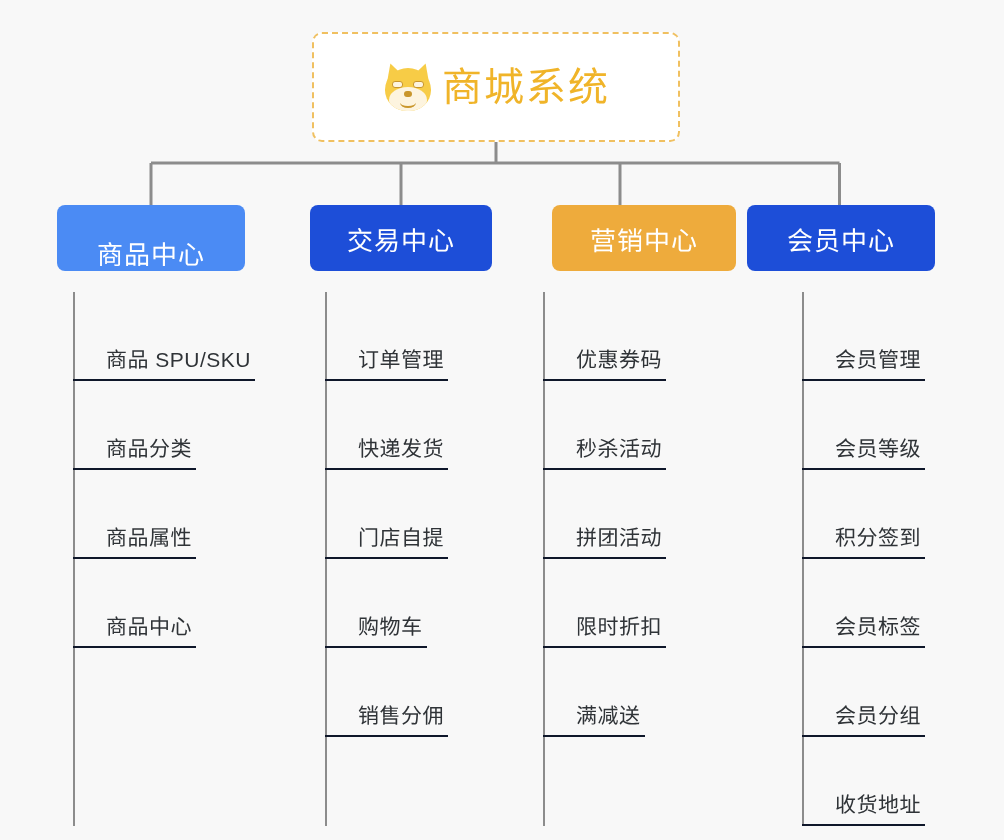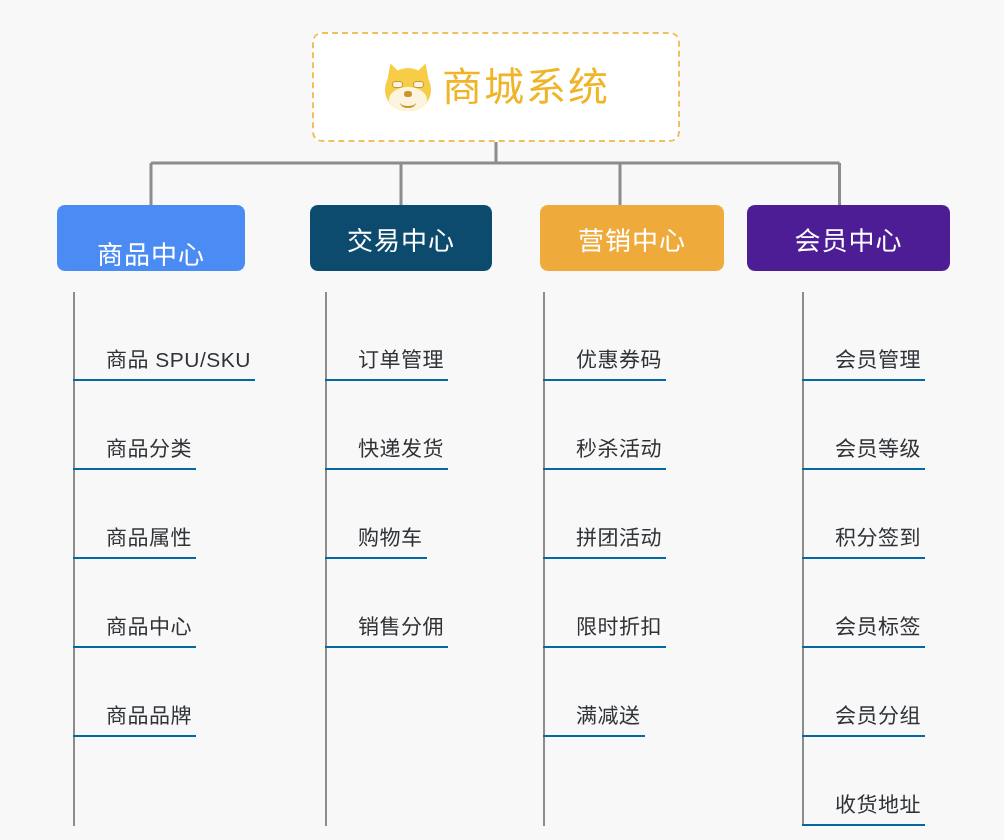--- a/index.html
+++ b/index.html
@@ -157,21 +157,21 @@
     box-sizing: border-box;
     display: flex;
     align-items: flex-end;
   }
   .leaf-label {
     display: inline-block;
     padding: 0 4px 6px 33px;
     font-size: 21px;
     color: #2f3337;
     white-space: nowrap;
-    border-bottom: 2px solid #0369a1;
+    border-bottom: 2px solid #0f172a;
     letter-spacing: 0.5px;
   }
   
   .leaf-spine {
     position: absolute;
     left: 0;
     top: 0;
     width: 2px;
     background: #8c8c8c;
   }
@@ -218,64 +218,64 @@
         </div>
         <div class="leaf-item">
           <span class="leaf-label">商品分类</span>
         </div>
         <div class="leaf-item">
           <span class="leaf-label">商品属性</span>
         </div>
         <div class="leaf-item">
           <span class="leaf-label">商品中心</span>
         </div>
-        <div class="leaf-item">
-          <span class="leaf-label">商品品牌</span>
-        </div>
-      </div>
-      <div class="cat-box" style="left: 310px; width: 182px; background: #0c4a6e;">
+      </div>
+      <div class="cat-box" style="left: 310px; width: 182px; background: #1d4ed8;">
         <span>交易中心</span>
       </div>
       <div class="leaf-col" style="left: 325px;">
         <div class="leaf-spine" style="height: 534px;"></div>
         <div class="leaf-item">
           <span class="leaf-label">订单管理</span>
         </div>
         <div class="leaf-item">
           <span class="leaf-label">快递发货</span>
         </div>
         <div class="leaf-item">
+          <span class="leaf-label">门店自提</span>
+        </div>
+        <div class="leaf-item">
           <span class="leaf-label">购物车</span>
         </div>
         <div class="leaf-item">
           <span class="leaf-label">销售分佣</span>
         </div>
       </div>
-      <div class="cat-box" style="left: 540px; width: 184px; background: rgb(238, 171, 60);">
+      <div class="cat-box" style="left: 552px; width: 184px; background: rgb(238, 171, 60);">
         <span>营销中心</span>
       </div>
       <div class="leaf-col" style="left: 543px;">
         <div class="leaf-spine" style="height: 534px;"></div>
         <div class="leaf-item">
           <span class="leaf-label">优惠券码</span>
         </div>
         <div class="leaf-item">
           <span class="leaf-label">秒杀活动</span>
         </div>
         <div class="leaf-item">
           <span class="leaf-label">拼团活动</span>
         </div>
         <div class="leaf-item">
           <span class="leaf-label">限时折扣</span>
         </div>
         <div class="leaf-item">
           <span class="leaf-label">满减送</span>
         </div>
       </div>
-      <div class="cat-box" style="left: 747px; width: 203px; background: #4c1d95;">
+      <div class="cat-box" style="left: 747px; width: 188px; background: #1d4ed8;">
         <span>会员中心</span>
       </div>
       <div class="leaf-col" style="left: 802px; font-family: Liberation Serif, serif;">
         <div class="leaf-spine" style="height: 534px;"></div>
         <div class="leaf-item">
           <span class="leaf-label">会员管理</span>
         </div>
         <div class="leaf-item">
           <span class="leaf-label">会员等级</span>
         </div>

